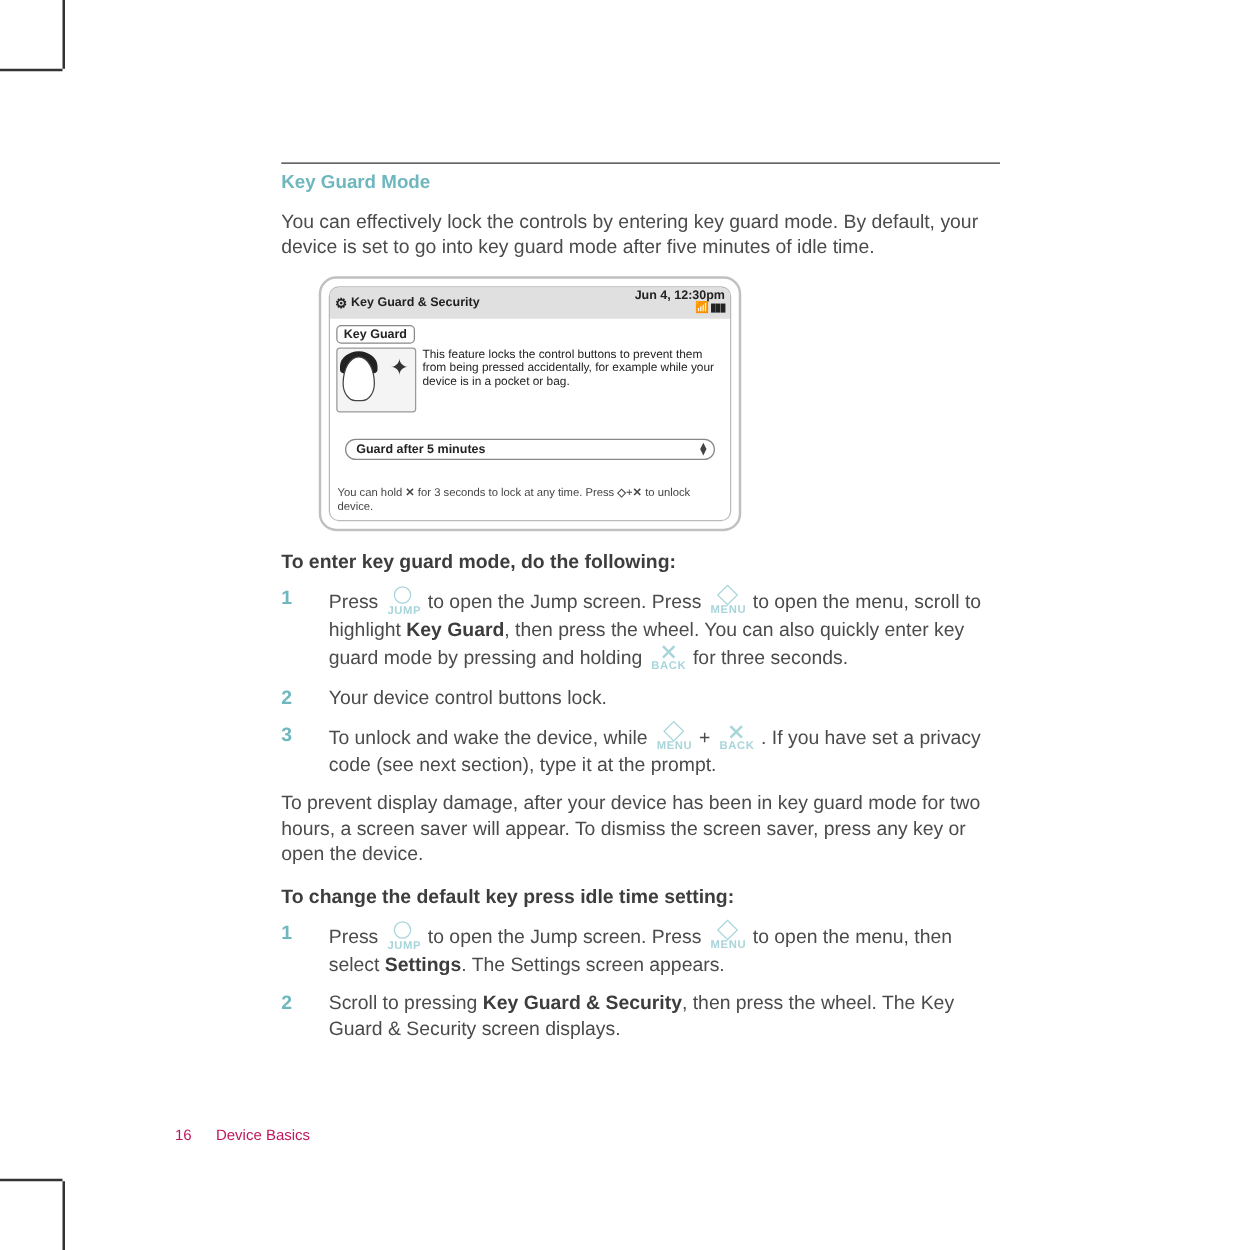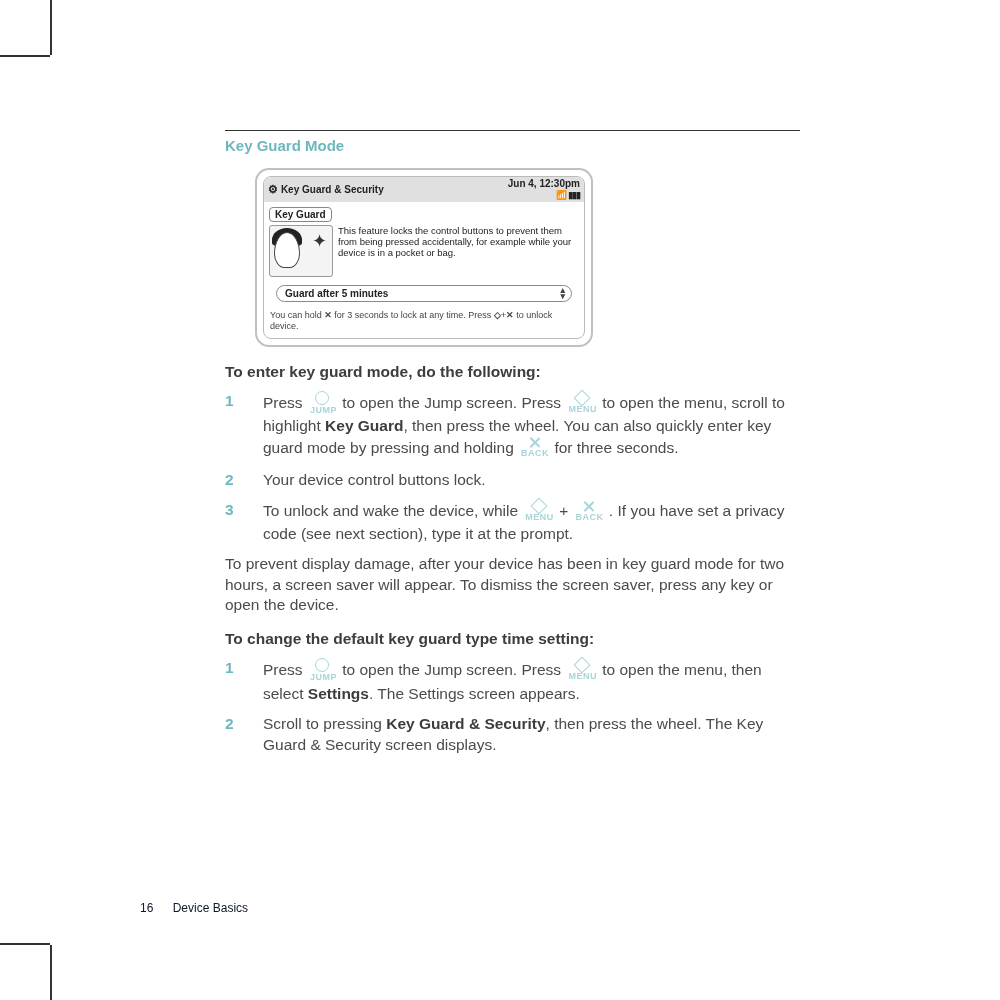--- a/index.html
+++ b/index.html
@@ -19,55 +19,56 @@
   .step-text{flex:1;}
   .step-text b{color:#3d3d3d;}
   .iconbtn{display:inline-flex;align-items:center;vertical-align:middle;margin:0 1px;white-space:nowrap;flex-direction:column;}
   .iconbtn .lbl{font-size:9px;font-weight:bold;color:#a8d5da;letter-spacing:0.5px;margin-left:2px;}
   .circ{width:12px;height:12px;border:1.8px solid #a8d5da;border-radius:50%;display:inline-block;}
   .diam{width:10px;height:10px;border:1.8px solid #a8d5da;display:inline-block;transform:rotate(45deg);margin:0 1px;}
   .xmark{width:11px;height:11px;display:inline-block;position:relative;}
   .xmark::before,.xmark::after{content:"";position:absolute;left:5px;top:-1px;width:1.8px;height:13px;background:#a8d5da;}
   .xmark::before{transform:rotate(45deg);}
   .xmark::after{transform:rotate(-45deg);}
-  .footer{position:absolute;left:140px;bottom:85px;font-size:12px;color:#0f172a;}
+  .footer{position:absolute;left:140px;bottom:85px;font-size:12px;color:#be185d;}
   .footer .pn{margin-right:16px;}
 
   
   .device{width:322px;margin:0 0 16px 30px;border:2px solid #c0c0c0;border-radius:14px;padding:6px;background:#fff;}
   .dev-inner{border:1px solid #bbb;border-radius:8px;overflow:hidden;font-family:Arial,sans-serif;color:#222;}
   .dev-status{display:flex;align-items:center;justify-content:space-between;background:#e0e0e0;padding:2px 4px;font-size:10px;font-weight:bold;}
   .dev-title{display:flex;align-items:center;gap:3px;}
   .dev-title .gear{font-size:11px;}
   .dev-time{text-align:right;font-size:10px;line-height:1.05;}
   .dev-time .ico{font-size:9px;letter-spacing:-1px;}
   .dev-section-label{background:#fff;border:1px solid #888;border-radius:4px;margin:3px 5px 0 5px;padding:1px 5px;font-size:10px;font-weight:bold;display:inline-block;}
   .dev-row{display:flex;padding:3px 5px 2px 5px;gap:5px;align-items:flex-start;}
   .dev-illus{width:62px;height:50px;border:1px solid #999;border-radius:3px;background:#f4f4f4;position:relative;flex:none;overflow:hidden;}
   .dev-illus .face{position:absolute;left:4px;top:6px;width:24px;height:34px;background:#fff;border:1px solid #444;border-radius:50% 50% 40% 40%/60% 60% 40% 40%;}
   .dev-illus .hair{position:absolute;left:2px;top:2px;width:30px;height:18px;background:#222;border-radius:60% 60% 20% 20%/80% 80% 20% 20%;}
   .dev-illus .star{position:absolute;right:5px;top:4px;font-size:18px;color:#333;}
   .dev-desc{font-size:9.5px;line-height:1.18;flex:1;}
-  .dev-dropdown{margin:6px 12px;border:1px solid #888;border-radius:10px;padding:2px 8px;font-size:10px;font-weight:bold;display:flex;justify-content:space-between;align-items:center;}
+  .dev-dropdown{margin:19px 12px;border:1px solid #888;border-radius:10px;padding:2px 8px;font-size:10px;font-weight:bold;display:flex;justify-content:space-between;align-items:center;}
   .dev-dropdown .arrows{font-size:9px;line-height:0.6;letter-spacing:-2px;color:#444;}
   .dev-hint{font-size:9px;padding:2px 6px 5px 6px;line-height:1.25;color:#444;}
   .dev-hint .sx{font-weight:bold;}
 </style>
 </head>
 <body>
 <div class="sheet">
   <div class="crop-tl-v"></div>
   <div class="crop-tl-h"></div>
   <div class="crop-bl-v"></div>
   <div class="crop-bl-h"></div>
 
   <div class="content">
     <div class="rule"></div>
     <div class="section-title">Key Guard Mode</div>
 
+    <p class="body">You can effectively lock the controls by entering key guard mode. By default, your device is set to go into key guard mode after five minutes of idle time.</p>
 
     <div class="device">
       <div class="dev-inner">
         <div class="dev-status">
           <span class="dev-title">
             <span class="gear">⚙</span>
             <span>Key Guard &amp; Security</span>
           </span>
           <span class="dev-time">
             <span>Jun 4, 12:30pm</span><br>
@@ -135,21 +136,21 @@
               <span class="xmark"></span>
               <span class="lbl">BACK</span>
             </span>
           <span>. If you have set a privacy code (see next section), type it at the prompt.</span>
         </span>
       </li>
     </ol>
 
     <p class="body">To prevent display damage, after your device has been in key guard mode for two hours, a screen saver will appear. To dismiss the screen saver, press any key or open the device.</p>
 
-    <div class="subhead">To change the default key guard type time setting:</div>
+    <div class="subhead">To change the default key press idle time setting:</div>
     <ol class="steps">
       <li>
         <span class="num">1</span>
         <span class="step-text">
           <span>Press</span>
           <span class="iconbtn">
               <span class="circ"></span>
               <span class="lbl">JUMP</span>
             </span>
           <span> to open the Jump screen. Press</span>

